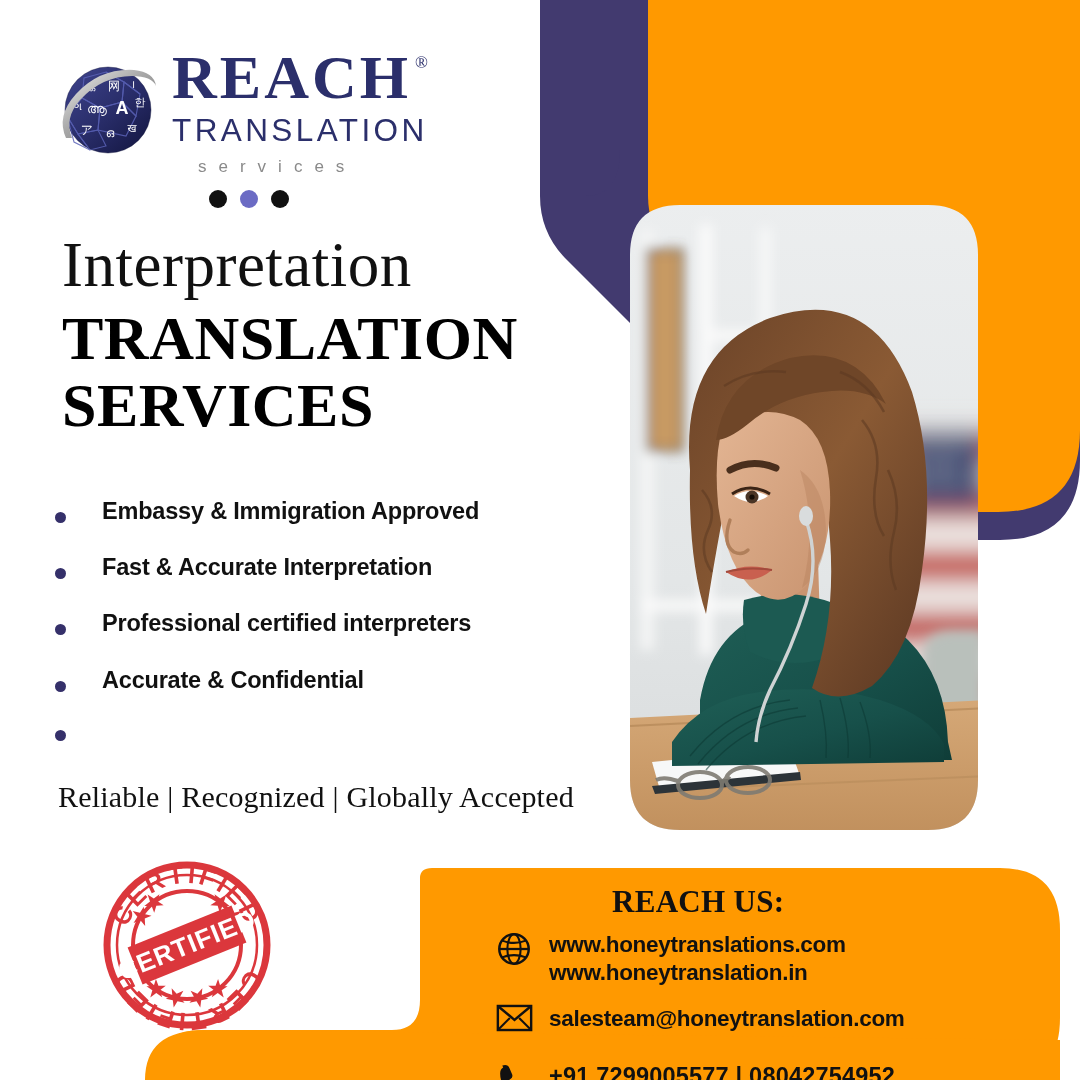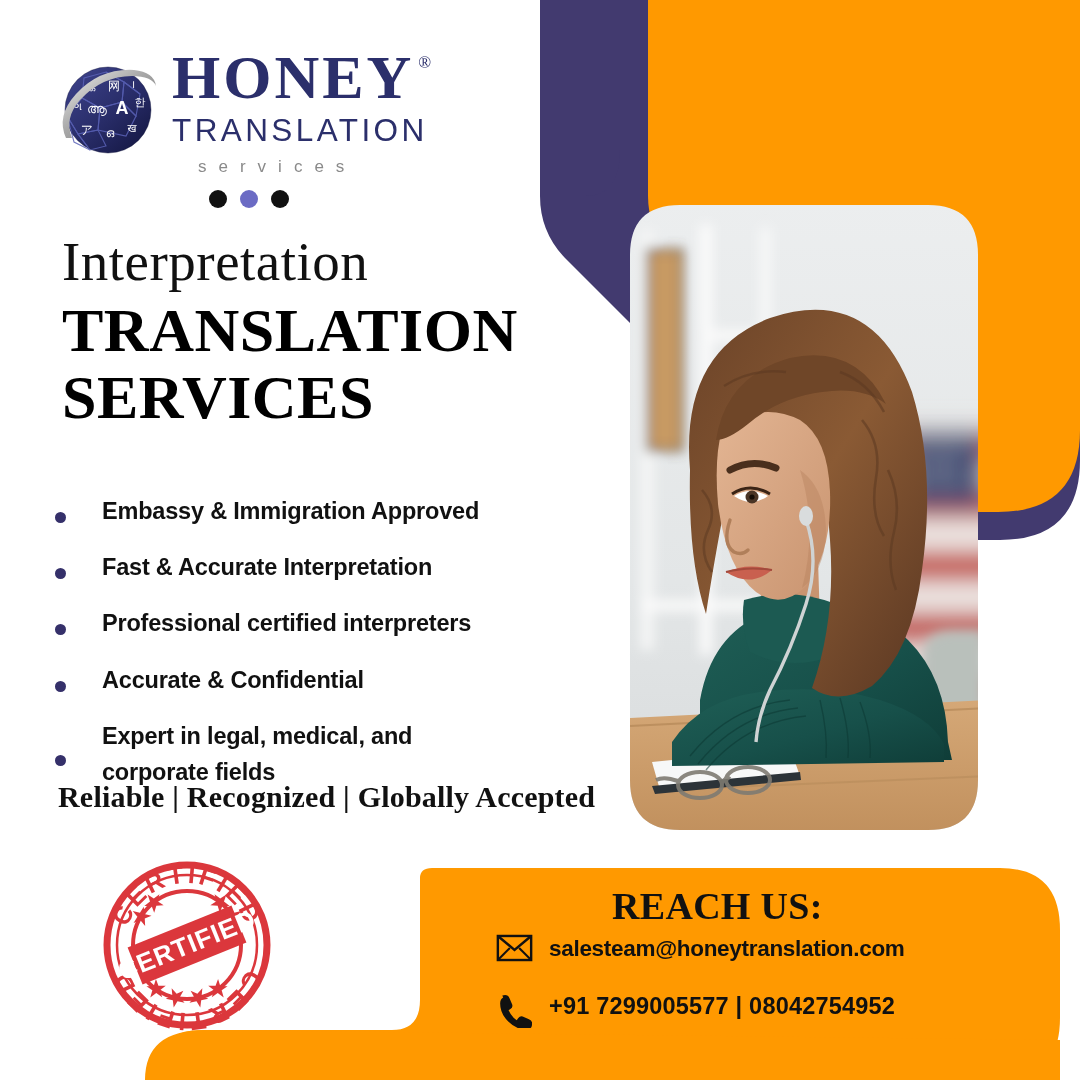--- a/index.html
+++ b/index.html
@@ -20,42 +20,42 @@
   .logo-translation{font-family:"Liberation Sans",sans-serif;font-size:31.5px;font-weight:400;
     letter-spacing:3.4px;color:#2b2f6b;line-height:1.15;margin-top:4px;}
   .logo-services{font-family:"Liberation Sans",sans-serif;font-size:17px;font-weight:400;
     letter-spacing:12px;color:#8a8a8a;line-height:1;margin-top:10px;padding-left:26px;}
 
   .dots{position:absolute;left:209px;top:190px;display:flex;gap:13px;align-items:center;}
   .dot{width:18px;height:18px;border-radius:50%;}
 
   
   .headline{position:absolute;left:62px;top:234px;width:470px;}
-  .h-script{font-family:"Liberation Serif",serif;font-weight:400;font-size:55px;
+  .h-script{font-family:"Liberation Serif",serif;font-weight:400;font-size:63px;
     color:#111111;line-height:1.0;letter-spacing:0.5px;}
   .h-bold{font-family:"Liberation Serif",serif;font-weight:700;font-size:62px;
     color:#000000;line-height:1.08;letter-spacing:0.5px;margin-top:8px;}
   .h-bold div{white-space:nowrap;}
 
   
   .bullets{position:absolute;left:55px;top:494px;width:470px;}
   .bullet-row{display:flex;align-items:center;margin-bottom:20.5px;}
   .bullet-dot{width:11px;height:11px;border-radius:50%;background:#35306a;
     margin-top:11px;margin-right:36px;flex:0 0 auto;}
   .bullet-text{font-family:"Liberation Sans",sans-serif;font-weight:700;font-size:23.5px;
     color:#111111;line-height:1.52;letter-spacing:-0.2px;}
 
   
   .tagline{position:absolute;left:58px;top:780px;
-    font-family:"Liberation Serif",serif;font-weight:700;font-size:30px;
+    font-family:"Liberation Serif",serif;font-weight:400;font-size:30px;
     color:#111111;letter-spacing:0.2px;white-space:nowrap;}
 
   
   .reach-title{position:absolute;left:612px;top:884px;
-    font-family:"Liberation Serif",serif;font-weight:700;font-size:38px;
+    font-family:"Liberation Serif",serif;font-weight:700;font-size:31px;
     color:#111111;letter-spacing:0.3px;white-space:nowrap;}
 
   .contact-list{position:absolute;left:493px;top:928px;width:560px;}
   .c-row{display:flex;align-items:flex-start;margin-bottom:11px;}
   .c-icon{width:42px;height:42px;flex:0 0 auto;margin-right:14px;
     display:flex;align-items:flex-start;justify-content:center;padding-top:2px;}
   .c-text{font-family:"Liberation Sans",sans-serif;font-weight:700;font-size:22.5px;
     color:#111111;line-height:1.25;letter-spacing:-0.3px;padding-top:3px;white-space:nowrap;}
   .c-row.phone .c-text{font-size:23.5px;padding-top:6px;letter-spacing:0.2px;}
   .c-row.mail .c-text{padding-top:7px;}
@@ -311,21 +311,21 @@
           <text x="35" y="80" font-size="12">ア</text>
           <text x="58" y="83" font-size="12">ഒ</text>
           <text x="80" y="78" font-size="11">ख</text>
         </g>
         <ellipse cx="56" cy="56" rx="43" ry="43" fill="none" stroke="#0d1038" stroke-width="1" opacity="0.4"></ellipse>
         <path d="M14,84 Q4,62 24,40 Q48,14 82,16 Q102,18 104,32
                  Q100,22 80,22 Q50,22 28,46 Q12,64 20,84 Z" fill="url(#ringG)"></path>
       </svg>
     </div>
     <div class="logo-text">
-      <div class="logo-honey">HONEY</div><span class="logo-reg" style="position:relative;top:-30px;left:4px;font-size:17px;color:#2b2f6b;font-family:'Liberation Serif',serif;">®</span>
+      <div class="logo-honey">REACH</div><span class="logo-reg" style="position:relative;top:-30px;left:4px;font-size:17px;color:#2b2f6b;font-family:'Liberation Serif',serif;">®</span>
       <div class="logo-translation">TRANSLATION</div>
       <div class="logo-services">services</div>
     </div>
   </div>
 
   <div class="dots">
     <span class="dot" style="background:#111111"></span>
     <span class="dot" style="background:#6B6BC4"></span>
     <span class="dot" style="background:#111111"></span>
   </div>
@@ -350,30 +350,44 @@
     <div class="bullet-row">
       <span class="bullet-dot"></span>
       <span class="bullet-text">Professional certified interpreters</span>
     </div>
     <div class="bullet-row">
       <span class="bullet-dot"></span>
       <span class="bullet-text">Accurate &amp; Confidential</span>
     </div>
     <div class="bullet-row">
       <span class="bullet-dot"></span>
-      <span class="bullet-text" style="max-width:360px;white-space:normal;">Expert in legal, medical, and corporate fields</span>
     </div>
   </div>
 
   <div class="tagline">Reliable  |  Recognized  |  Globally Accepted</div>
 
   <div class="reach-title">REACH US:</div>
 
   <div class="contact-list">
 
+    <div class="c-row web">
+      <span class="c-icon">
+        <svg viewBox="0 0 40 40" width="38" height="38">
+          <circle cx="20" cy="20" r="15.5" fill="none" stroke="#111" stroke-width="2.6"></circle>
+          <ellipse cx="20" cy="20" rx="7" ry="15.5" fill="none" stroke="#111" stroke-width="2.2"></ellipse>
+          <line x1="4.5" y1="20" x2="35.5" y2="20" stroke="#111" stroke-width="2.4"></line>
+          <path d="M7.6,11.2 Q20,16 32.4,11.2" fill="none" stroke="#111" stroke-width="2.2"></path>
+          <path d="M7.6,28.8 Q20,24 32.4,28.8" fill="none" stroke="#111" stroke-width="2.2"></path>
+        </svg>
+      </span>
+      <span class="c-text">
+        <span style="display:block">www.honeytranslations.com</span>
+        <span style="display:block">www.honeytranslation.in</span>
+      </span>
+    </div>
 
     <div class="c-row mail">
       <span class="c-icon">
         <svg viewBox="0 0 40 32" width="37" height="30">
           <rect x="2" y="3" width="36" height="26" fill="none" stroke="#111" stroke-width="2.6"></rect>
           <path d="M2,3 L20,18 L38,3" fill="none" stroke="#111" stroke-width="2.6"></path>
           <path d="M2,29 L15,16" fill="none" stroke="#111" stroke-width="2.2"></path>
           <path d="M38,29 L25,16" fill="none" stroke="#111" stroke-width="2.2"></path>
         </svg>
       </span>

